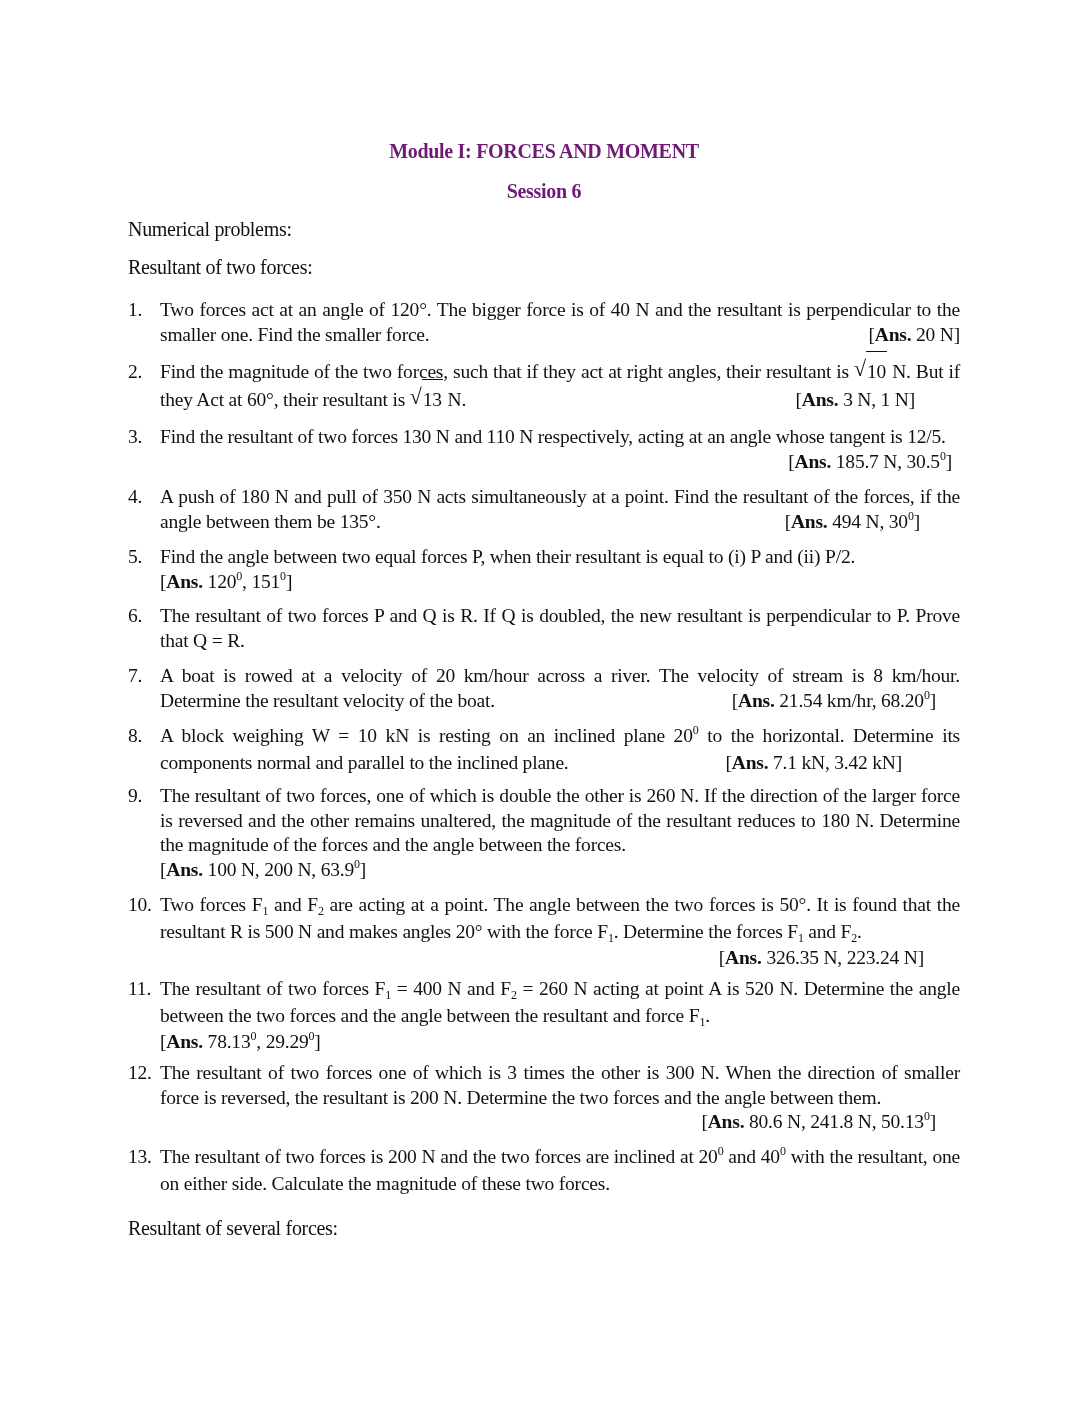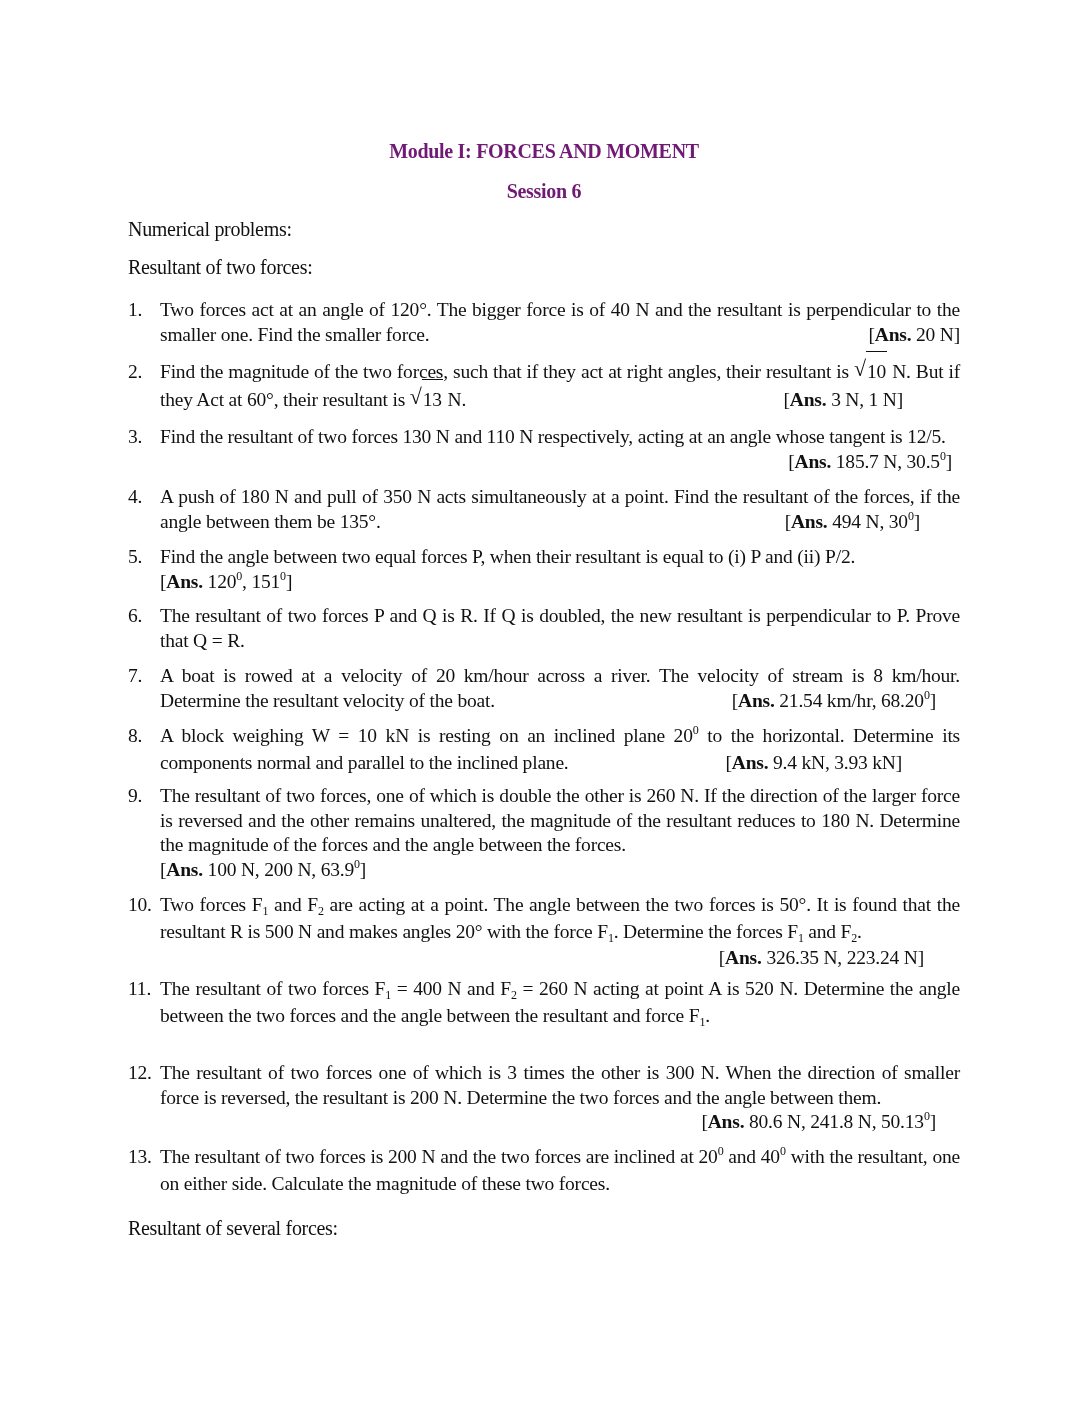--- a/index.html
+++ b/index.html
@@ -41,21 +41,21 @@
   </div>
 
   <div class="item" style="top:358px; line-height:28px;">
     <span class="num">2.</span>
     <div class="body">
       <span>Find the magnitude of the two forces, such that if they act at right angles, their resultant is</span>
       <span class="sqrt"><span class="rad">√</span><span class="under">10</span></span>
       <span>N. But if they Act at 60°, their resultant is</span>
       <span class="sqrt"><span class="rad">√</span><span class="under">13</span></span>
       <span>N.</span>
-      <span class="ans" style="margin-right:57px;">[<b>Ans.</b> <span>3 N, 1 N</span>]</span>
+      <span class="ans" style="margin-right:45px;">[<b>Ans.</b> <span>3 N, 1 N</span>]</span>
     </div>
   </div>
 
   <div class="item" style="top:425px;">
     <span class="num">3.</span>
     <div class="body">
       <span>Find the resultant of two forces 130 N and 110 N respectively, acting at an angle whose tangent is 12/5.</span>
       <span class="ans" style="margin-right:8px;">[<b>Ans.</b> <span>185.7 N, 30.5</span><sup>0</sup>]</span>
     </div>
   </div>
@@ -88,21 +88,21 @@
     <div class="body">
       <span>A boat is rowed at a velocity of 20 km/hour across a river. The velocity of stream is 8 km/hour. Determine the resultant velocity of the boat.</span>
       <span class="ans" style="margin-right:24px;">[<b>Ans.</b> <span>21.54 km/hr, 68.20</span><sup>0</sup>]</span>
     </div>
   </div>
 
   <div class="item" style="top:724px;">
     <span class="num">8.</span>
     <div class="body">
       <span><span>A block weighing W = 10 kN is resting on an inclined plane 20</span><sup>0</sup><span> to the horizontal. Determine its components normal and parallel to the inclined plane.</span></span>
-      <span class="ans" style="margin-right:58px;">[<b>Ans.</b> <span>9.4 kN, 3.93 kN</span>]</span>
+      <span class="ans" style="margin-right:58px;">[<b>Ans.</b> <span>7.1 kN, 3.42 kN</span>]</span>
     </div>
   </div>
 
   <div class="item" style="top:784px;">
     <span class="num">9.</span>
     <div class="body">
       <div>The resultant of two forces, one of which is double the other is 260 N. If the direction of the larger force is reversed and the other remains unaltered, the magnitude of the resultant reduces to 180 N. Determine the magnitude of the forces and the angle between the forces.</div>
       <span class="line-ans" style="margin-right:24px;">[<b>Ans.</b> <span>100 N, 200 N, 63.9</span><sup>0</sup>]</span>
     </div>
   </div>
@@ -112,20 +112,21 @@
     <div class="body">
       <span><span>Two forces F</span><sub>1</sub><span> and F</span><sub>2</sub><span> are acting at a point. The angle between the two forces is 50°. It is found that the resultant R is 500 N and makes angles 20° with the force F</span><sub>1</sub><span>. Determine the forces F</span><sub>1</sub><span> and F</span><sub>2</sub><span>.</span></span>
       <span class="ans" style="margin-right:36px;">[<b>Ans.</b> <span>326.35 N, 223.24 N</span>]</span>
     </div>
   </div>
 
   <div class="item" style="top:977px;">
     <span class="num">11.</span>
     <div class="body">
       <div><span>The resultant of two forces F</span><sub>1</sub><span> = 400 N and F</span><sub>2</sub><span> = 260 N acting at point A is 520 N. Determine the angle between the two forces and the angle between the resultant and force F</span><sub>1</sub><span>.</span></div>
+      <span class="line-ans" style="margin-right:10px;">[<b>Ans.</b> <span>78.13</span><sup>0</sup><span>, 29.29</span><sup>0</sup>]</span>
     </div>
   </div>
 
   <div class="item" style="top:1061px;">
     <span class="num">12.</span>
     <div class="body">
       <span>The resultant of two forces one of which is 3 times the other is 300 N. When the direction of smaller force is reversed, the resultant is 200 N. Determine the two forces and the angle between them.</span>
       <span class="ans" style="margin-right:24px;">[<b>Ans.</b> <span>80.6 N, 241.8 N, 50.13</span><sup>0</sup>]</span>
     </div>
   </div>

